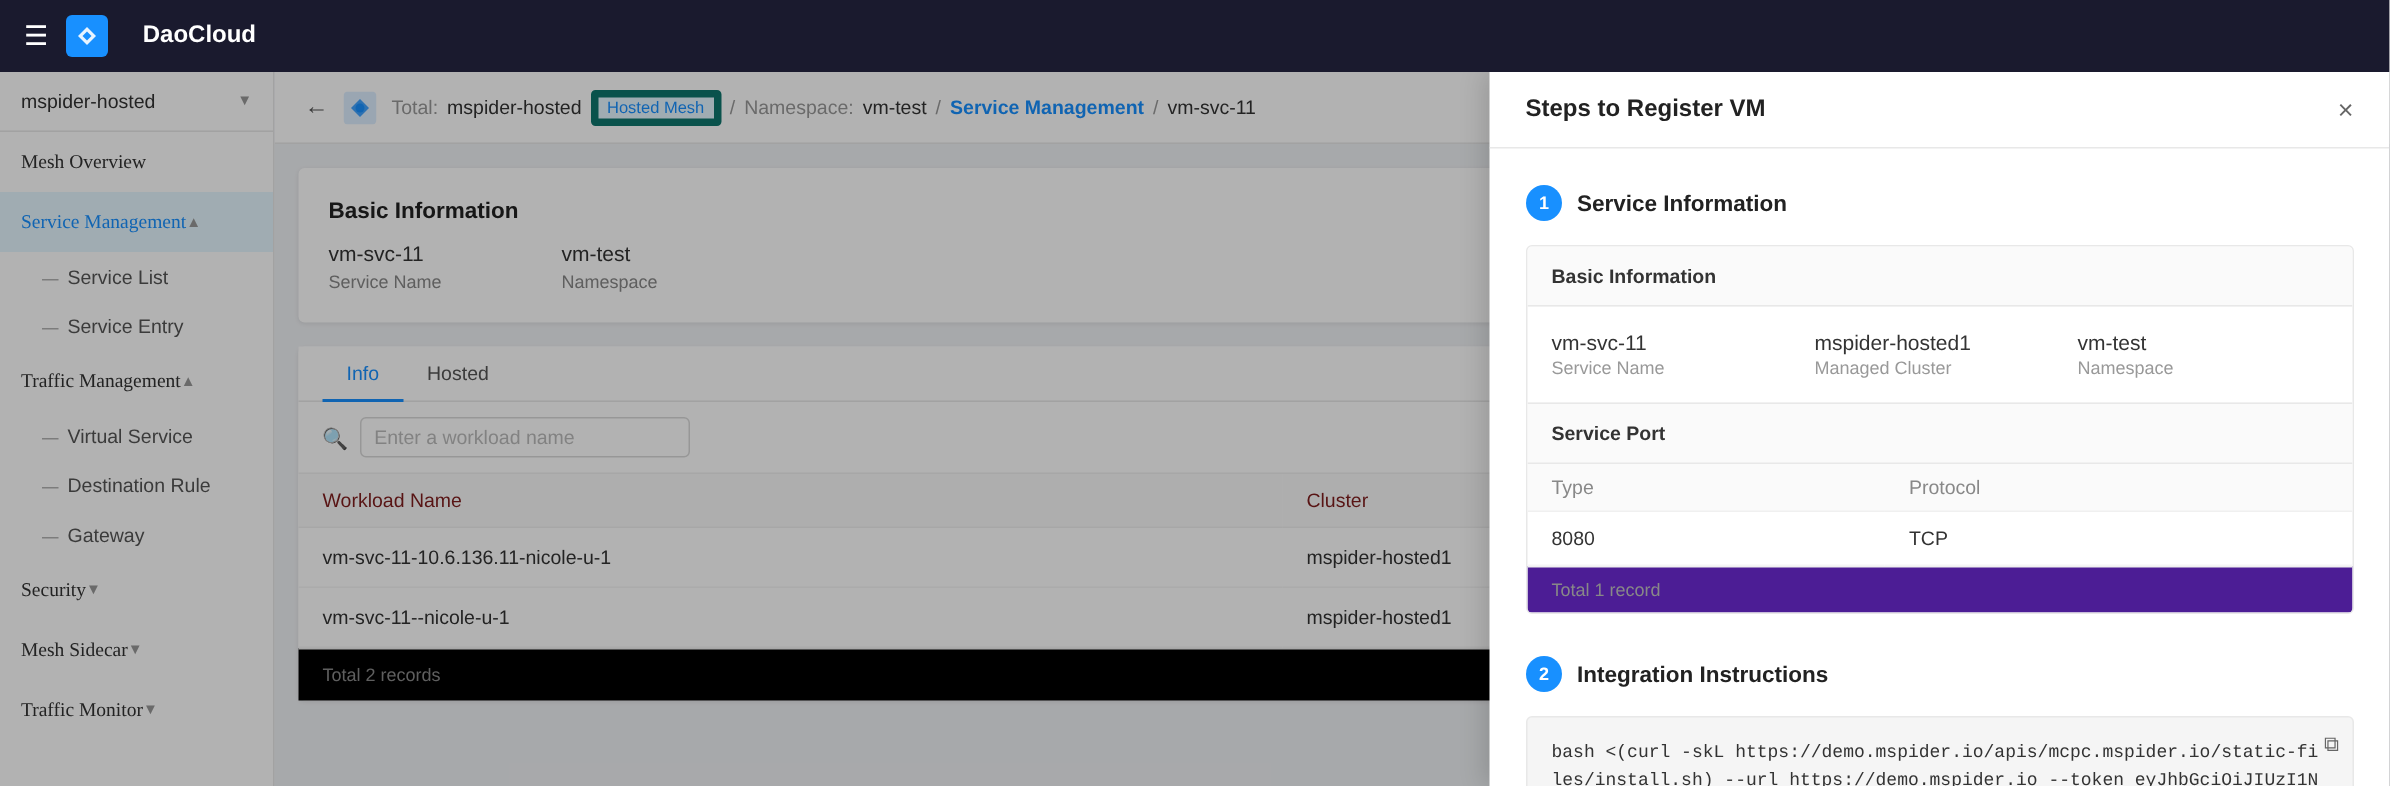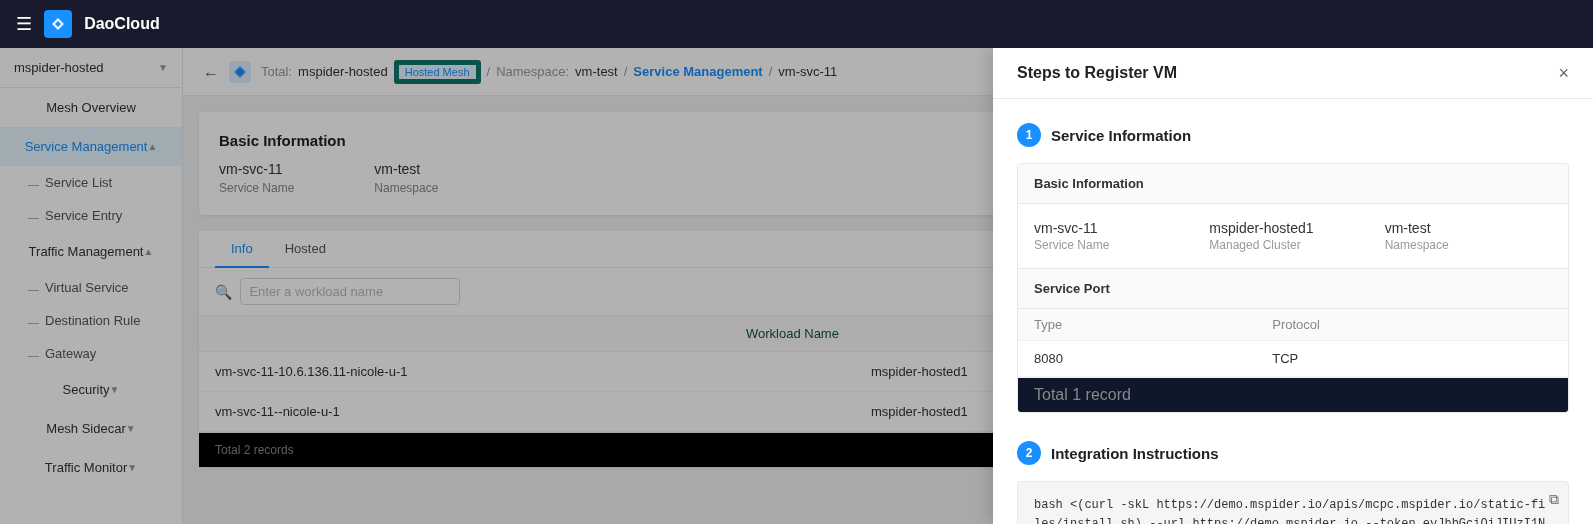--- a/index.html
+++ b/index.html
@@ -11,21 +11,21 @@
       color: #fff;
       height: 48px;
       display: flex;
       align-items: center;
       padding: 0 16px;
       gap: 12px;
       flex-shrink: 0;
       z-index: 10;
     }
     .hamburger-icon { font-size: 18px; cursor: pointer; }
-    .logo { display: flex; align-items: center; gap: 12px; font-size: 16px; font-weight: 600; }
+    .logo { display: flex; align-items: center; gap: 23px; font-size: 16px; font-weight: 600; }
     .logo-icon { width: 28px; height: 28px; }
 
     
     .main-layout {
       display: flex;
       flex: 1;
       overflow: hidden;
       position: relative;
     }
 
@@ -47,26 +47,27 @@
       padding: 12px 14px;
       border-bottom: 1px solid #e8e8e8;
       cursor: pointer;
       font-size: 13px;
       font-weight: 500;
     }
 
     .sidebar-nav-item {
       display: flex;
       align-items: center;
-      justify-content: center;
+      justify-content: flex-start;
       padding: 12px 14px;
       cursor: pointer;
       font-size: 13px;
       color: #333;
       transition: background 0.15s;
+      font-family: Liberation Serif, serif;
     }
     .sidebar-nav-item.active { color: #1890ff; background: #e6f7ff; font-weight: 500; }
 
     .sidebar-sub-item {
       display: flex;
       align-items: flex-end;
       padding: 9px 14px 9px 28px;
       cursor: pointer;
       font-size: 13px;
       color: #555;
@@ -198,23 +199,23 @@
     .search-input::placeholder { color: #bbb; }
 
     
     .data-table {
       width: 100%;
       border-collapse: collapse;
       background: #fff;
       font-size: 13px;
     }
     .data-table th {
-      text-align: right;
+      text-align: left;
       padding: 10px 16px;
-      color: #14532d;
+      color: #7f1d1d;
       font-weight: 500;
       border-bottom: 1px solid #f0f0f0;
       background: #fafafa;
     }
     .data-table td {
       padding: 12px 16px;
       border-bottom: 1px solid #f5f5f5;
       color: #333;
     }
 
@@ -353,23 +354,23 @@
       border-bottom: 1px solid #f0f0f0;
       background: #fafafa;
     }
     .port-table td {
       padding: 10px 16px;
       border-bottom: 1px solid #f5f5f5;
       color: #333;
     }
     .port-footer {
       padding: 8px 16px;
-      font-size: 16px;
+      font-size: 12px;
       color: #888;
-      background: #0f172a;
+      background: #4c1d95;
       border-top: 1px solid #f0f0f0;
     }
 
     .service-port-title {
       font-weight: 600;
       font-size: 13px;
       padding: 12px 16px;
       border-top: 1px solid #e8e8e8;
       background: #fafafa;
       border-bottom: 1px solid #e8e8e8;

